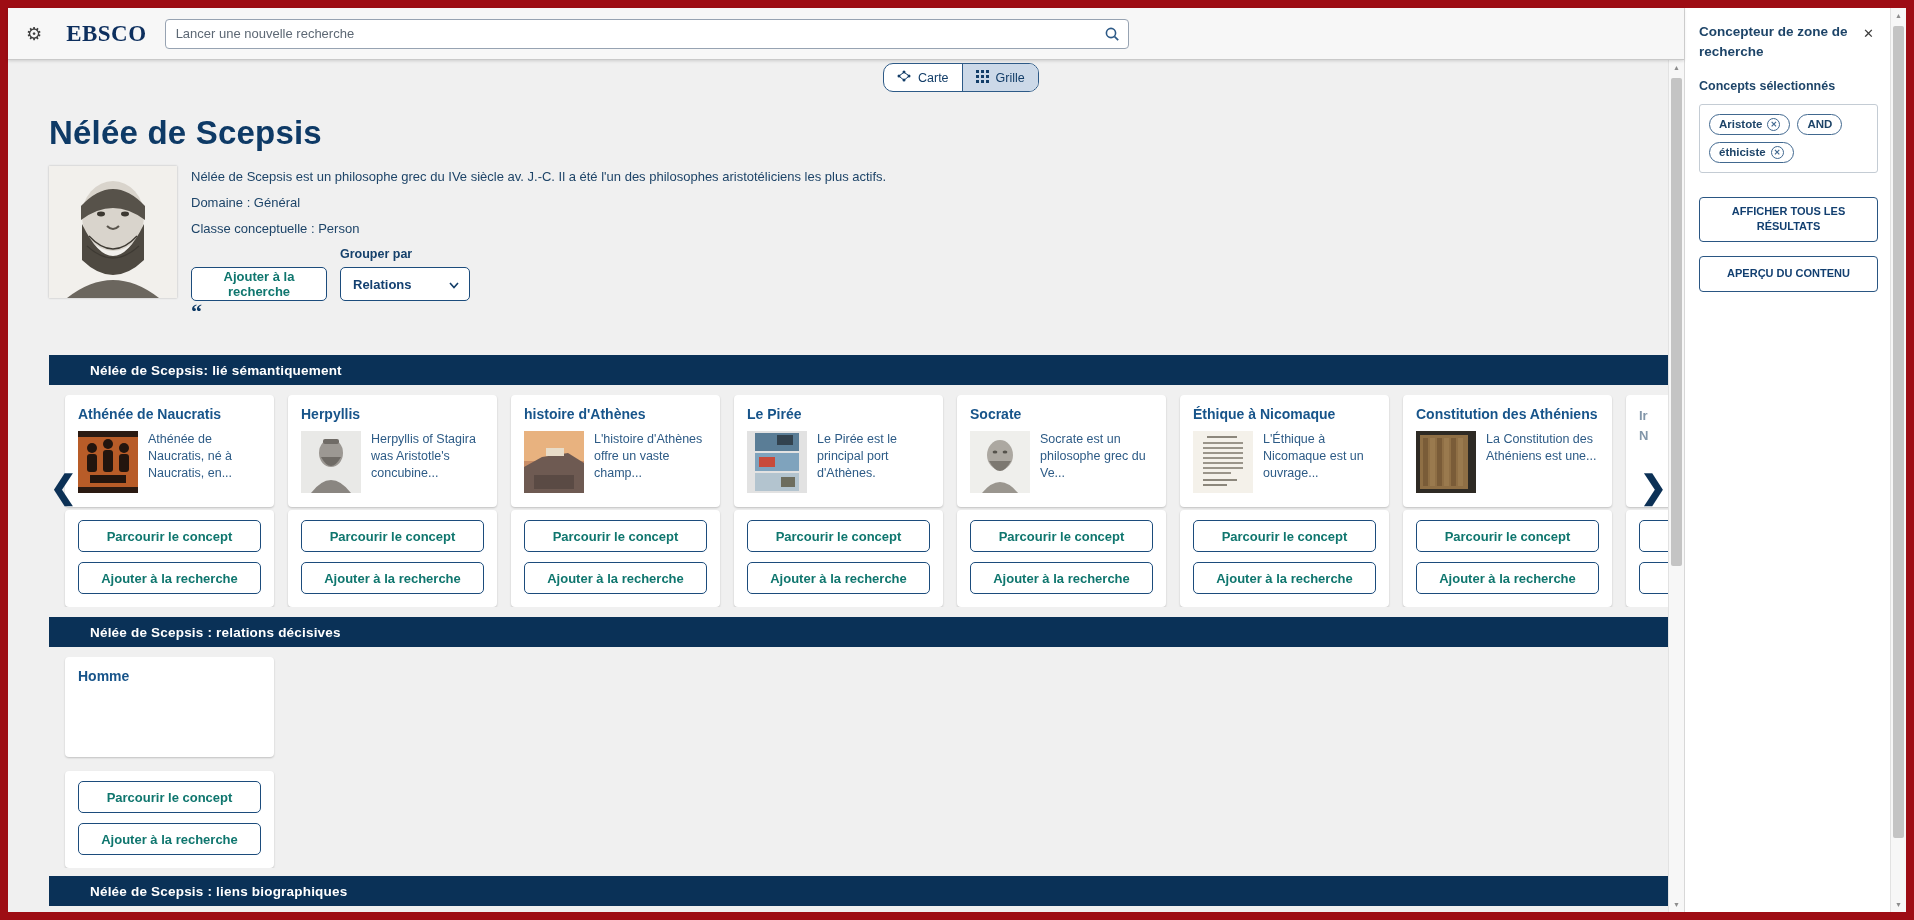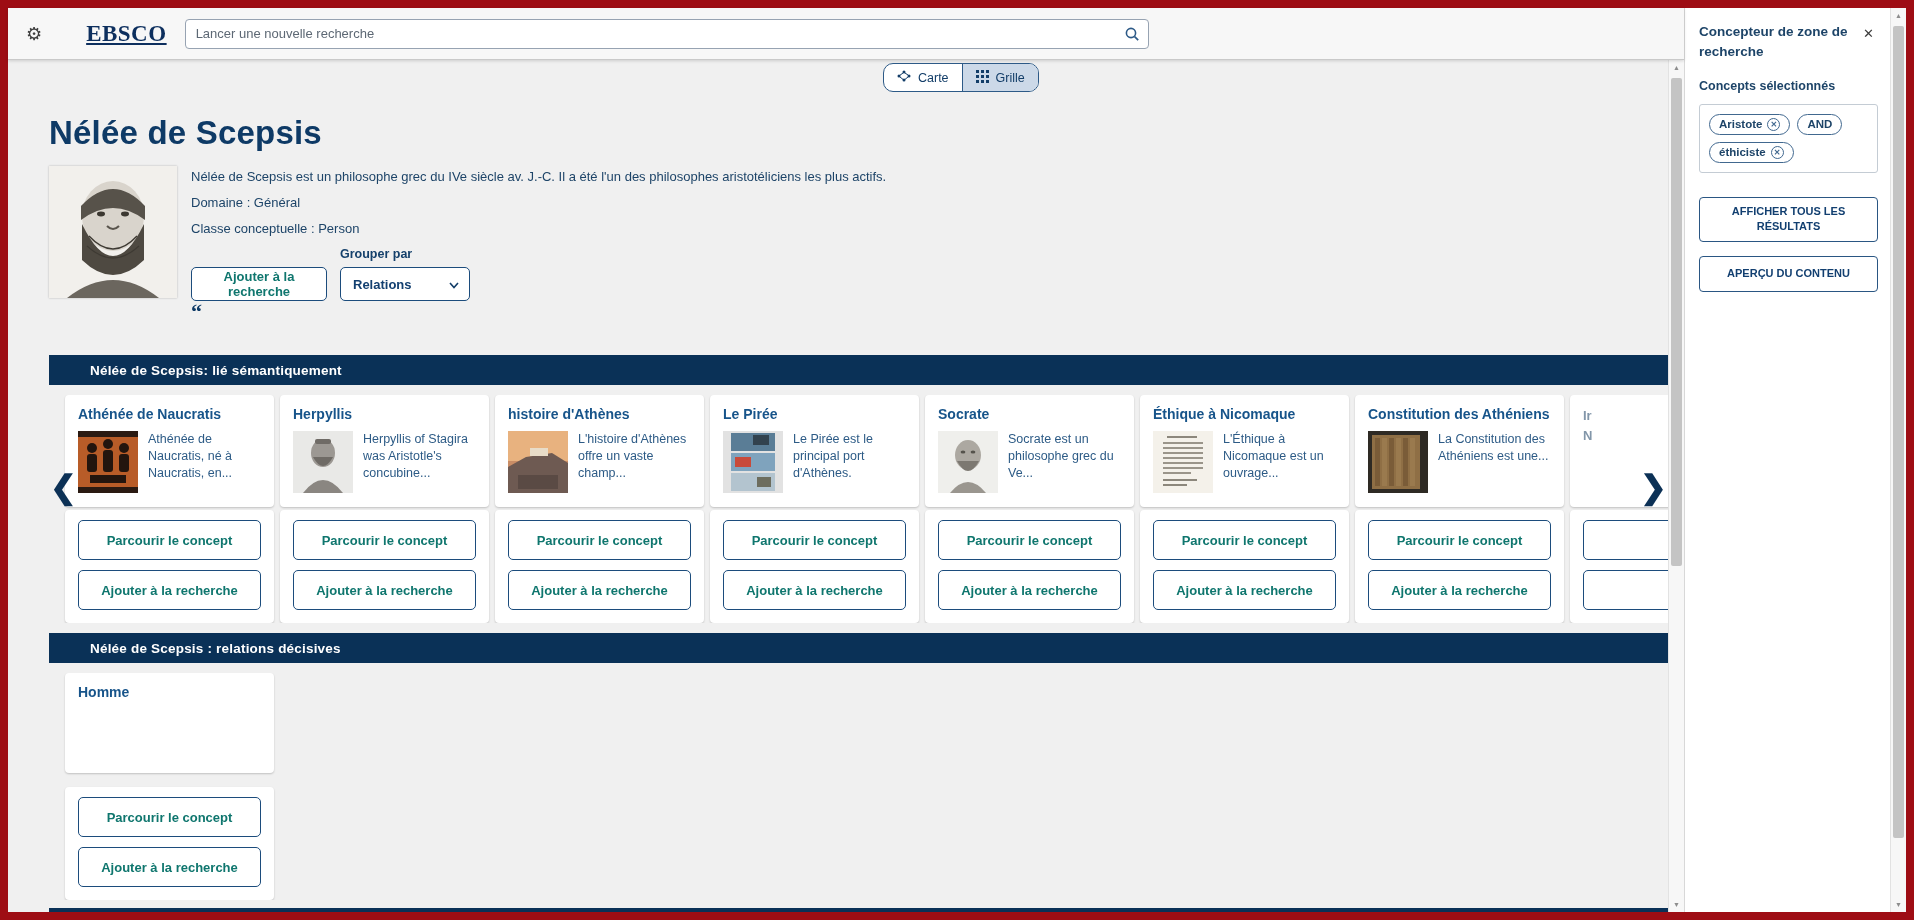--- a/index.html
+++ b/index.html
@@ -7,22 +7,22 @@
   body { font-family:"Liberation Sans", sans-serif; }
 
   .frame { width:1914px; height:920px; border:8px solid #9e0d14; background:#fff; display:flex; }
 
   
   .main-col { width:1676px; display:flex; flex-direction:column; }
   .header { height:52px; background:#f7f7f7; border-bottom:1px solid #c9c9c9;
             box-shadow:0 1px 3px rgba(0,0,0,.15); display:flex; align-items:center;
             position:relative; z-index:3; }
   .gear { margin-left:18px; font-size:18px; color:#3f3f3f; line-height:1; cursor:pointer; }
-  .brand { margin-left:44px; font-family:"Liberation Serif", serif; font-weight:bold;
-           font-size:23px; color:#0d2f5e; letter-spacing:.5px;text-decoration:underline; }
+  .brand { margin-left:24px; font-family:"Liberation Serif", serif; font-weight:bold;
+           font-size:23px; color:#0d2f5e; letter-spacing:.5px; }
   .searchwrap { margin-left:18px; position:relative; width:964px; height:30px; }
   .searchwrap input { width:100%; height:30px; border:1px solid #97a3b2; border-radius:4px;
            padding:0 36px 0 10px; font-size:13px; color:#333; background:#fff; outline:none;
            font-family:"Liberation Sans", sans-serif; }
   .searchwrap input::placeholder { color:#5d6874; opacity:1; }
   .mag { position:absolute; right:9px; top:7px; }
 
   .body-row { flex:1; display:flex; min-height:0; }
   .content { width:1660px; background:#f0f0f0; position:relative; overflow:hidden; }
 
@@ -53,36 +53,36 @@
   .quote { margin:4px 0 0 183px; font-family:"Liberation Serif", serif; font-size:22px; height:18px;
            line-height:14px; font-weight:bold; color:#0e3a66; }
 
   
   .band { height:30px; background:#0a3157; color:#fff; display:flex; align-items:center;
           margin-left:41px; font-size:13.5px; font-weight:600; padding-left:41px; letter-spacing:.2px; }
   .band.b0 { margin-top:32px; }
   .band.bn { margin-top:10px; }
   .band.b2 { margin-top:8px; }
 
-  .cards-row { margin-top:10px; width:1660px; padding-left:57px; display:flex; gap:6px;
+  .cards-row { margin-top:10px; width:1660px; padding-left:57px; display:flex; gap:14px;
                overflow:hidden; position:relative; }
   .card-col { width:209px; flex:none; display:flex; flex-direction:column; }
   .card-top { background:#fff; border-radius:4px; box-shadow:0 1px 2px rgba(0,0,0,.2);
               padding:11px 13px; height:112px; }
   .card-top.short { height:100px; }
   .card-title { font-size:14px; font-weight:600; color:#17548a; cursor:pointer; white-space:nowrap;
                 overflow:hidden; }
   .card-body { display:flex; margin-top:9px; }
   .thumb { width:60px; height:62px; flex:none; overflow:hidden; }
   .card-desc { margin-left:10px; font-size:12.5px; color:#2d5b86; line-height:1.35; overflow:hidden; }
   .card-btns { background:#fff; border-radius:4px; box-shadow:0 1px 2px rgba(0,0,0,.2);
                margin-top:3px; padding:10px 0 13px 0; display:flex; flex-direction:column; gap:10px;
                align-items:center; }
   .card-btns.gap-lg { margin-top:14px; }
-  .card-btn { width:183px; height:40px; border-radius:5px; }
+  .card-btn { width:183px; height:32px; border-radius:5px; }
   .peek-line { font-size:13px; font-weight:600; color:#8296a9; line-height:1.5; white-space:nowrap; }
   .stub-card { margin:6px 0 0 57px; width:209px; height:60px; background:#fff; border-radius:4px;
                box-shadow:0 1px 2px rgba(0,0,0,.2); }
 
   .arrow { position:absolute; top:76px; font-size:32px; font-weight:bold; color:#0c3156;
            cursor:pointer; line-height:1; z-index:2; }
   .arrow.left { left:42px; }
   .arrow.right { left:1632px; }
 
   

